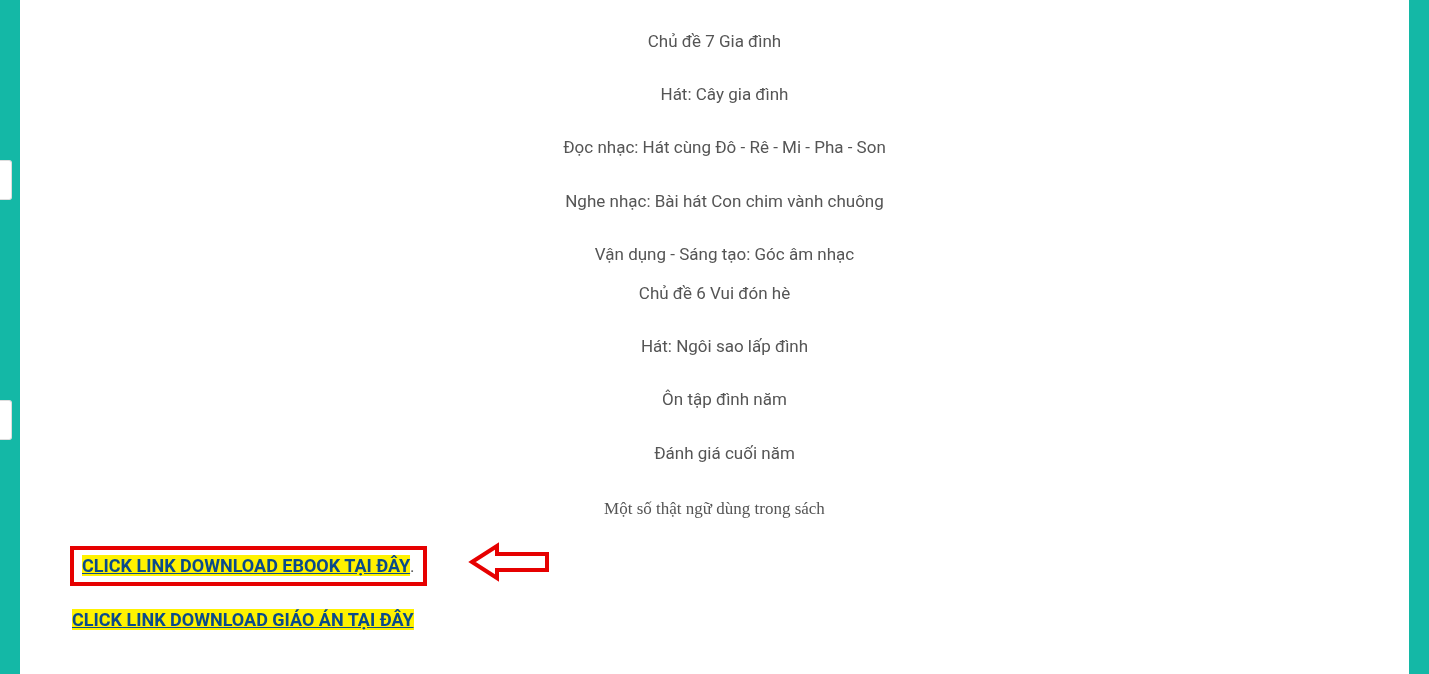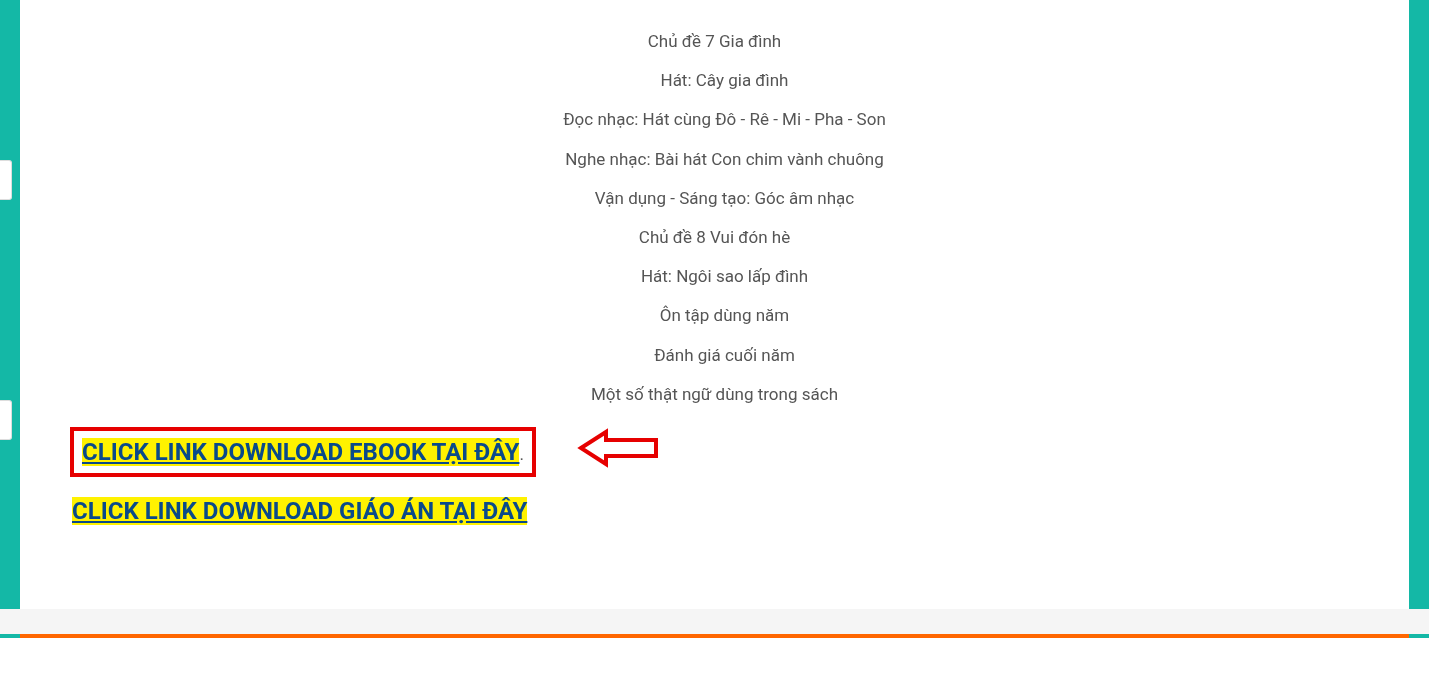--- a/index.html
+++ b/index.html
@@ -25,27 +25,28 @@
       margin: 0 20px;
     }
     .topic-title {
       color: #555;
       margin-top: 8px;
       margin-bottom: 8px;
     }
     .sub-item {
       color: #555;
       padding-left: 20px;
-      margin-top: 12px;
+      margin-top: 26px;
       margin-bottom: 12px;
     }
     .glossary {
       color: #555;
-      margin-top: 12px;
+      margin-top: 28px;
       margin-bottom: 18px;
+      font-family: Liberation Serif, serif;
     }
     .download-link-row {
       margin-top: 10px;
       margin-bottom: 10px;
       display: flex;
       align-items: center;
     }
     .download-link-box {
       display: inline-block;
       border: 4px solid #e60000;
@@ -53,21 +54,21 @@
     }
     .download-link-plain {
       display: inline-block;
       padding: 4px 2px;
     }
     .download-link {
       color: #0a4a8a;
       font-weight: 700;
       text-decoration: underline;
       background: #fff200;
-      font-size: 24px;
+      font-size: 18px;
       margin-top: 17px;
     }
     .period {
       color: #555;
     }
     .arrow-left {
       display: inline-block;
       margin-left: 40px;
     }
     .bottom-spacer {
@@ -102,23 +103,23 @@
   <div class="side-stub" style="top:160px;"></div>
   <div class="side-stub" style="top:400px;"></div>
 
   <div class="content-wrap">
     <div class="topic-title">Chủ đề 7 Gia đình</div>
     <div class="sub-item">Hát: Cây gia đình</div>
     <div class="sub-item">Đọc nhạc: Hát cùng Đô - Rê - Mi - Pha - Son</div>
     <div class="sub-item">Nghe nhạc: Bài hát Con chim vành chuông</div>
     <div class="sub-item">Vận dụng - Sáng tạo: Góc âm nhạc</div>
 
-    <div class="topic-title">Chủ đề 8 Vui đón hè</div>
+    <div class="topic-title">Chủ đề 6 Vui đón hè</div>
     <div class="sub-item">Hát: Ngôi sao lấp đình</div>
-    <div class="sub-item">Ôn tập dùng năm</div>
+    <div class="sub-item">Ôn tập đình năm</div>
     <div class="sub-item">Đánh giá cuối năm</div>
 
     <div class="glossary">Một số thật ngữ dùng trong sách</div>
 
     <div class="download-link-row">
       <span class="download-link-box">
         <a href="#" class="download-link">CLICK LINK DOWNLOAD EBOOK TẠI ĐÂY</a><span class="period">.</span>
       </span>
       <span class="arrow-left">
         <svg width="90" height="44" viewBox="0 0 90 44">

